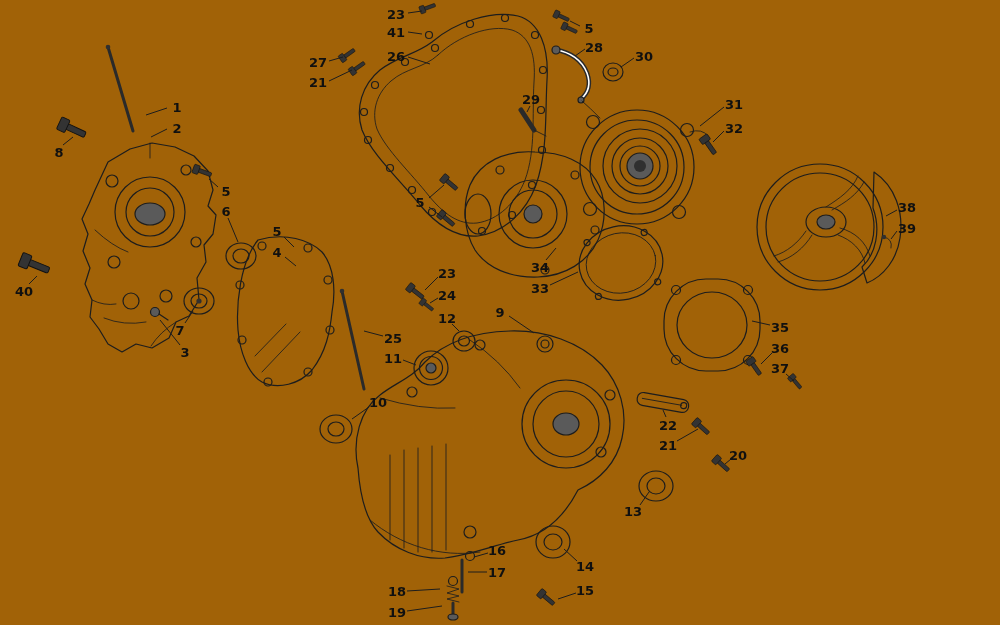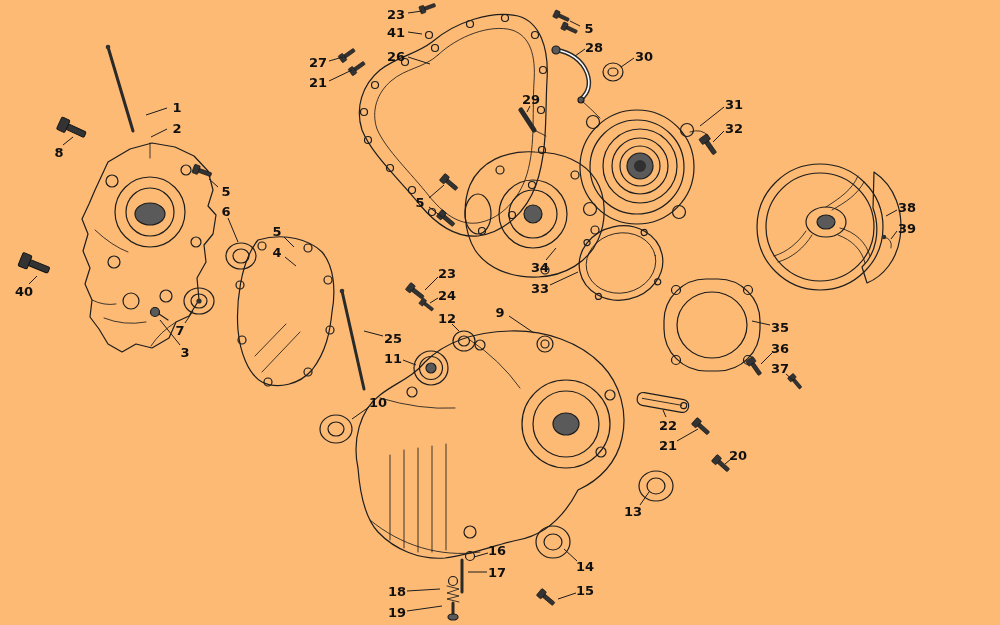--- a/index.html
+++ b/index.html
@@ -1,16 +1,16 @@
 <!DOCTYPE html>
 <html><head>
 <meta charset="utf-8">
 <style>
   html,body{margin:0;padding:0;background:#ffffff;}
-  .stage{position:relative;width:1000px;height:625px;background:#fdba74;overflow:hidden;
+  .stage{position:relative;width:1000px;height:625px;background:#a16207;overflow:hidden;
          font-family:"DejaVu Sans",sans-serif;}
   svg{display:block;}
   .part path,.part circle,.part ellipse,.part rect,.part line,.part polyline{
     fill:none;stroke:#1d1d1d;stroke-width:1.2;stroke-linejoin:round;stroke-linecap:round;}
   .part .thin{stroke-width:0.85;}
   .part .dark{fill:#5a5a5a;stroke:#1d1d1d;}
   .part .soliddark{fill:#303030;stroke:none;}
   .part .rod{stroke:#2a2a2a;stroke-width:3;}
   .part .rod-thick{stroke:#2a2a2a;stroke-width:5;}
   .part .tube{stroke:#2a2a2a;stroke-width:4.5;fill:none;}

